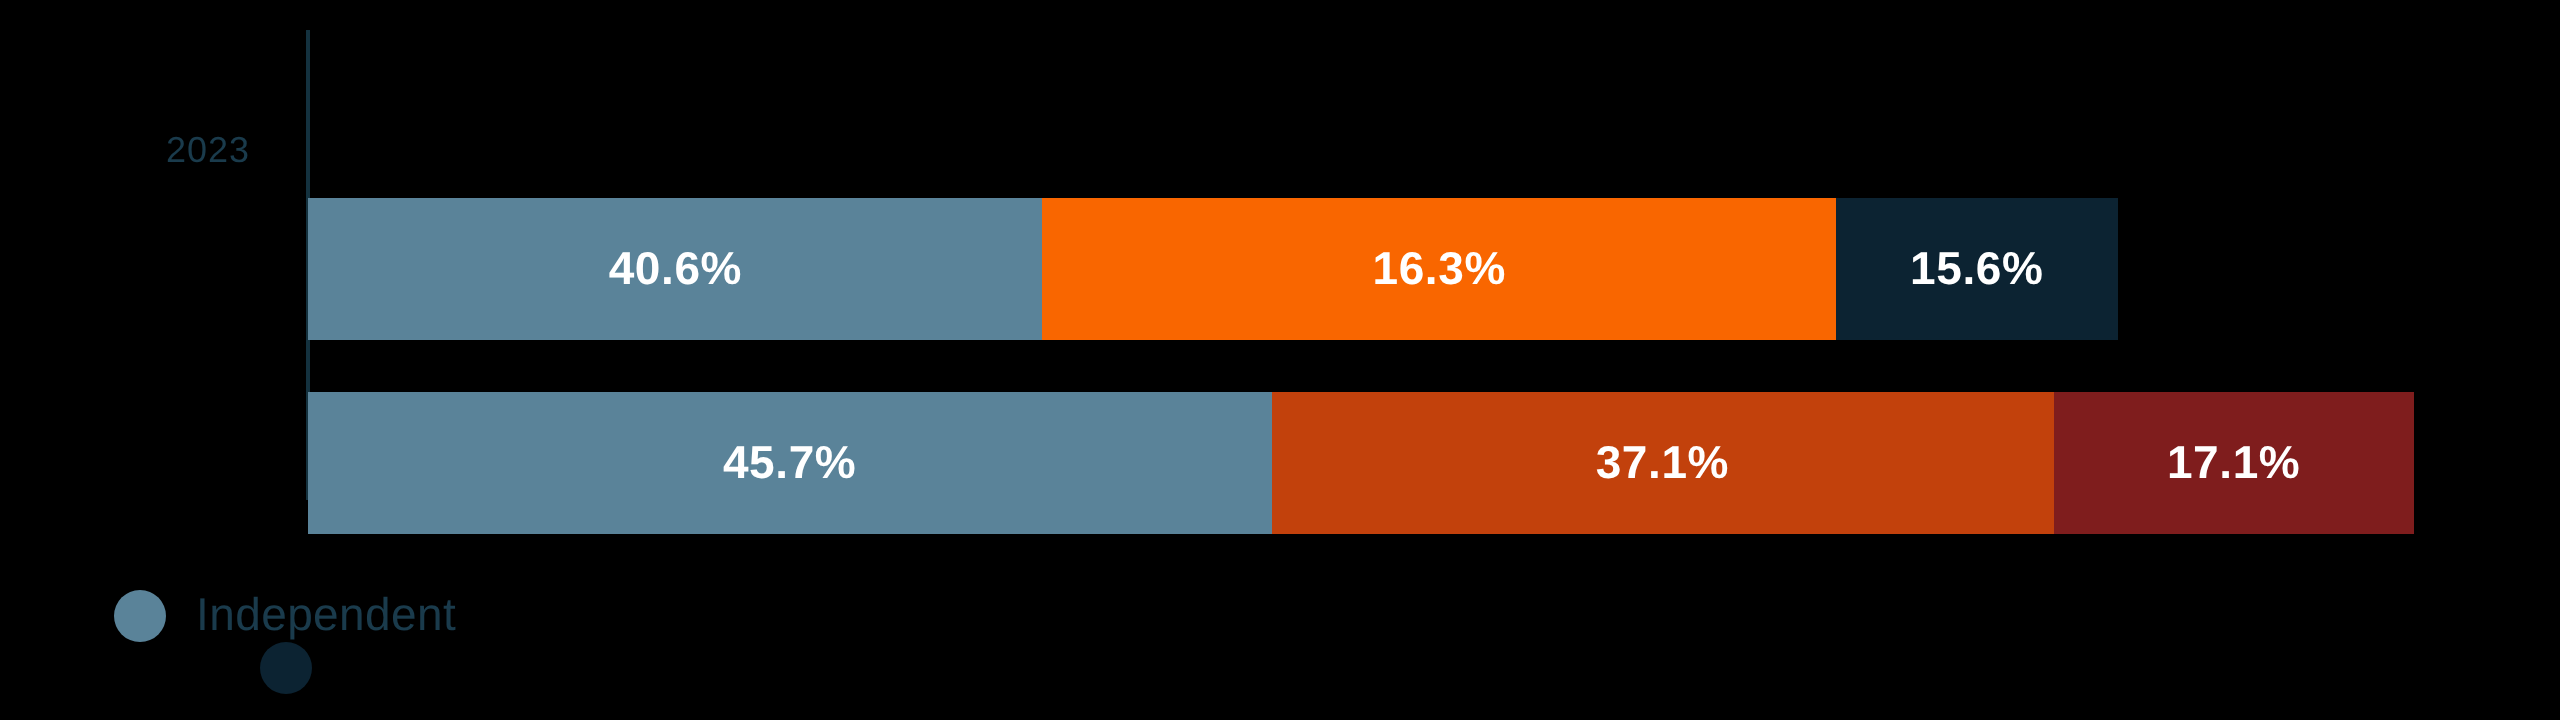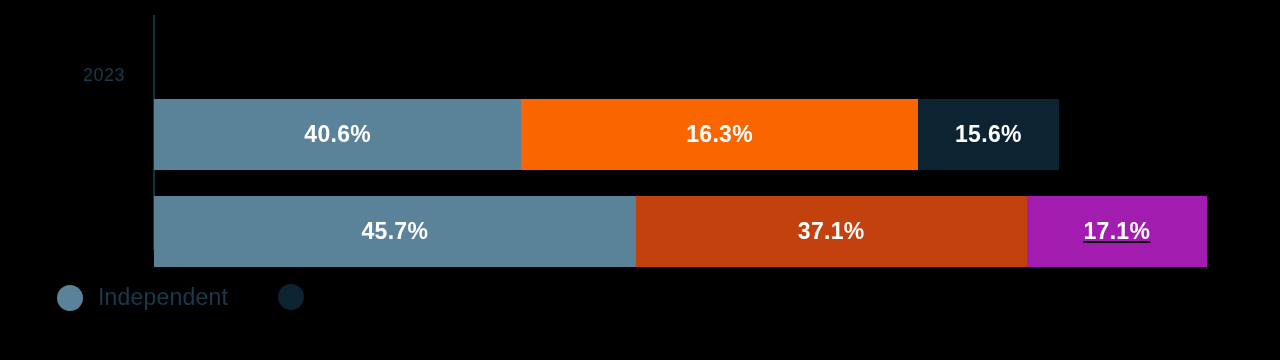--- a/index.html
+++ b/index.html
@@ -68,23 +68,24 @@
     letter-spacing: 0.5px;
     font-family: "Liberation Sans", sans-serif;
   }
   .cat-label.row-0 { top: 65px; }
   .cat-label.row-1 { top: 168px; }
 
   
   .legend {
     position: absolute;
     left: 57px;
-    top: 284px;
+    top: 294px;
     display: flex;
-    align-items: flex-start;
+    align-items: center;
+    flex-direction: column;
   }
   .legend-item {
     display: flex;
     align-items: center;
     margin-right: 50px;
   }
   .legend-swatch {
     width: 26px;
     height: 26px;
     border-radius: 50%;
@@ -121,21 +122,21 @@
   </div>
 
 
   <div class="bar-row row-1" style="width: 1054px;">
     <div class="seg" style="background-color: rgb(90, 131, 153); flex: 0 0 45.7%;">
       <span class="seg-label">45.7%</span>
     </div>
     <div class="seg" style="background-color: #c2410c; flex: 0 0 37.1%;">
       <span class="seg-label">37.1%</span>
     </div>
-    <div class="seg" style="background-color: #a21caf; flex: 0 0 17.1%; text-decoration: underline;">
+    <div class="seg" style="background-color: #7f1d1d; flex: 0 0 17.1%;">
       <span class="seg-label">17.1%</span>
     </div>
   </div>
 
   <div class="legend">
     <div class="legend-item">
       <span class="legend-swatch" style="background-color: rgb(90, 131, 153);"></span>
       <span class="legend-text">Independent</span>
     </div>
     <div class="legend-item">

